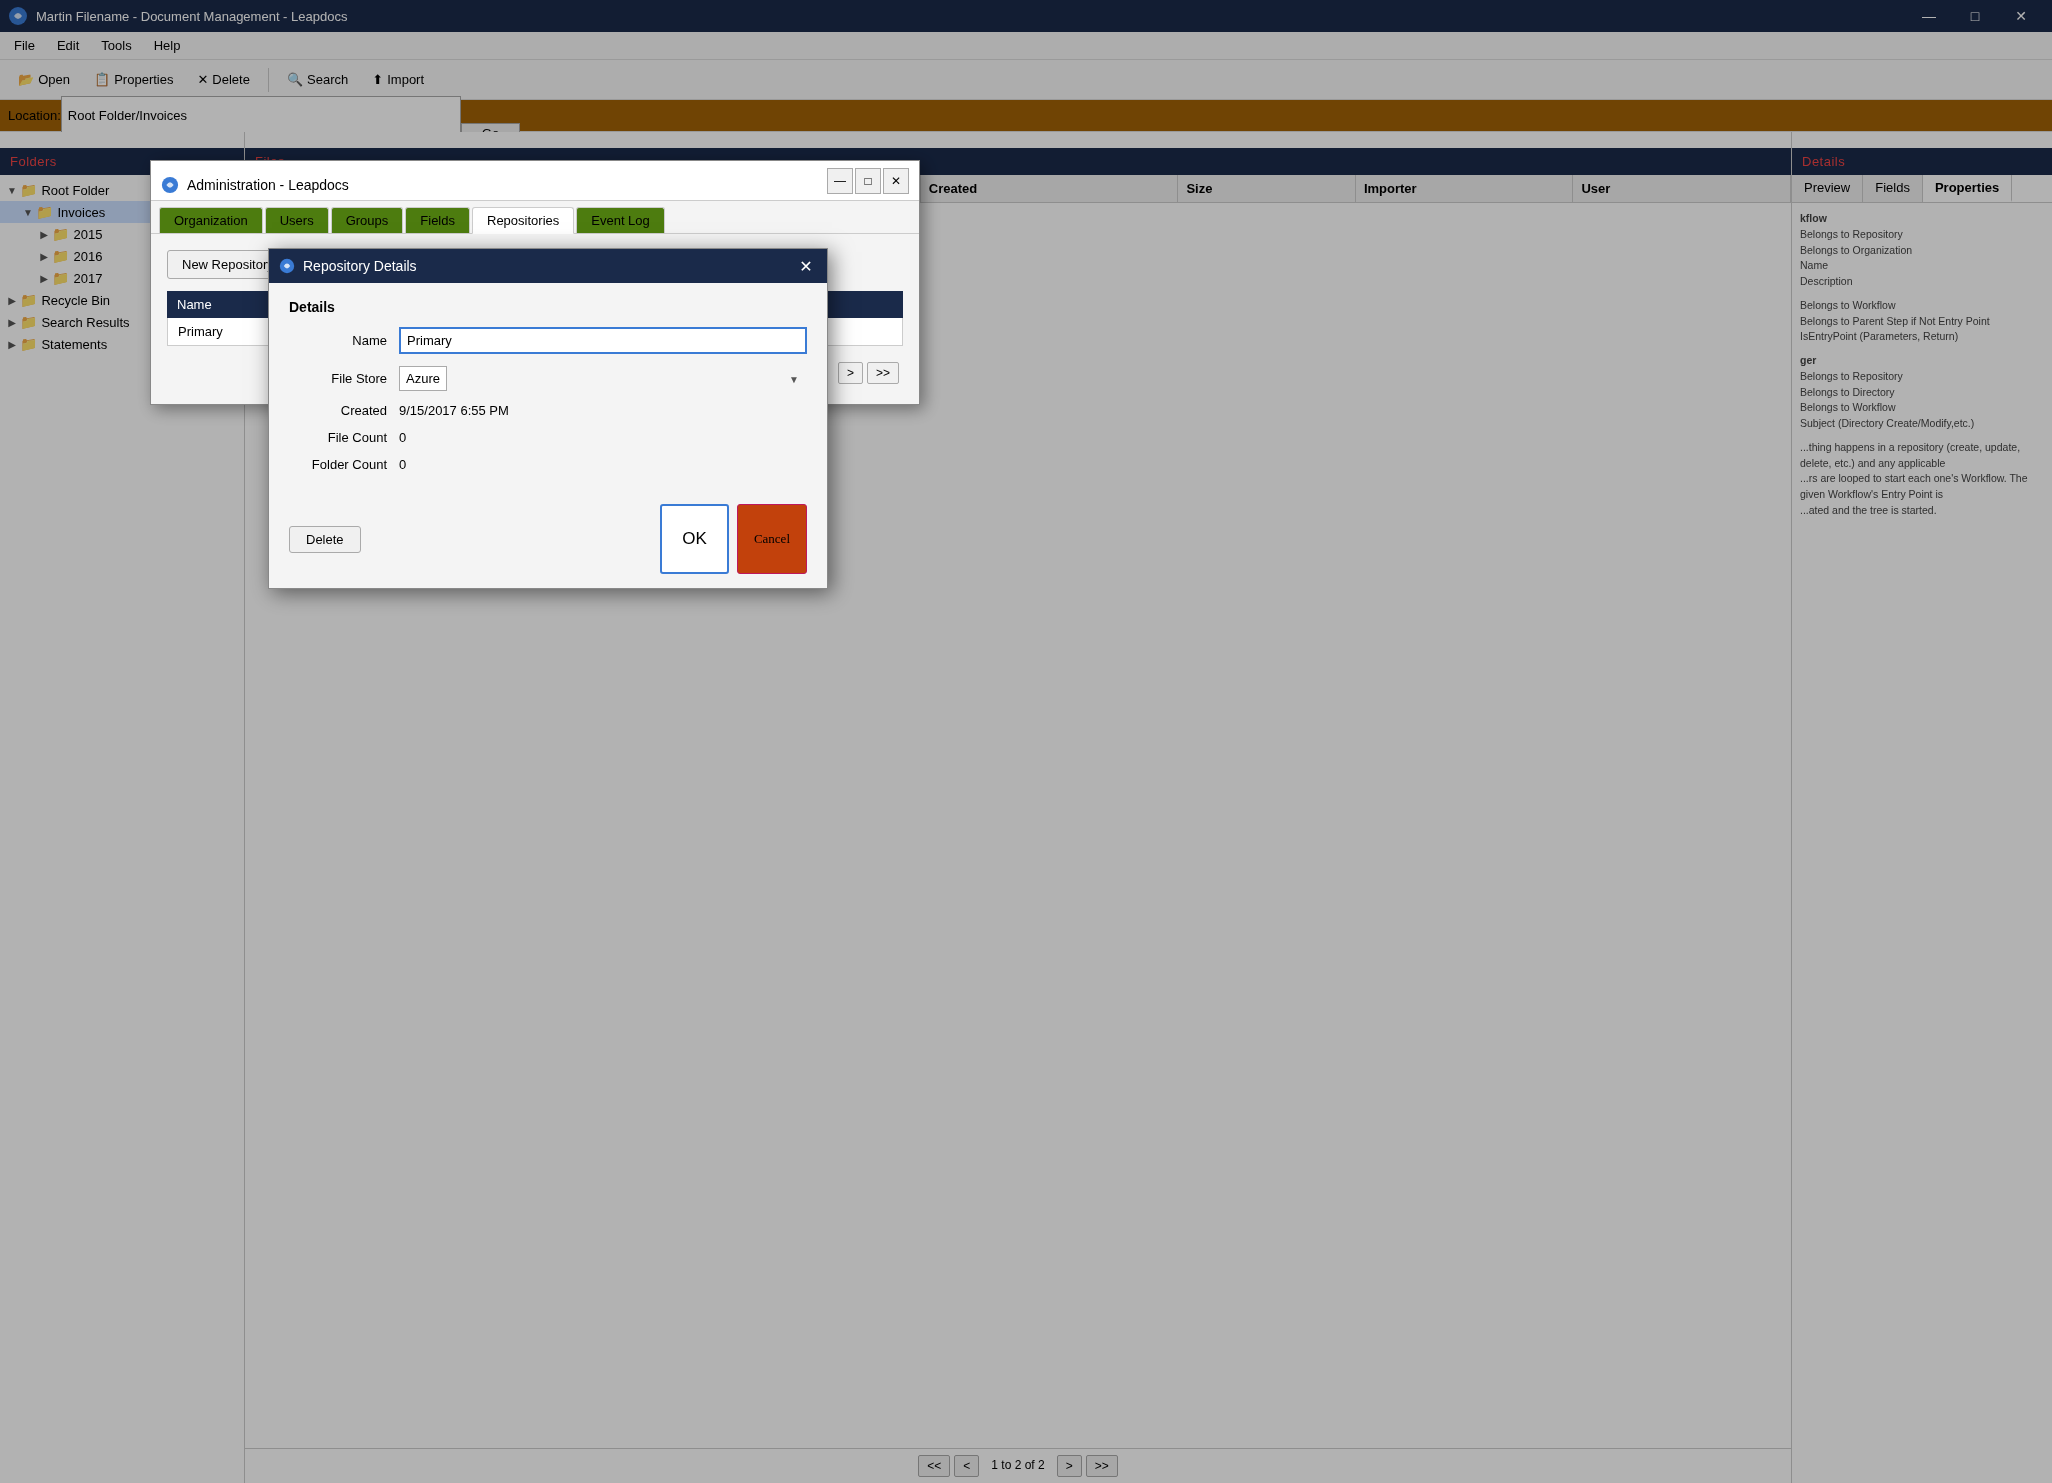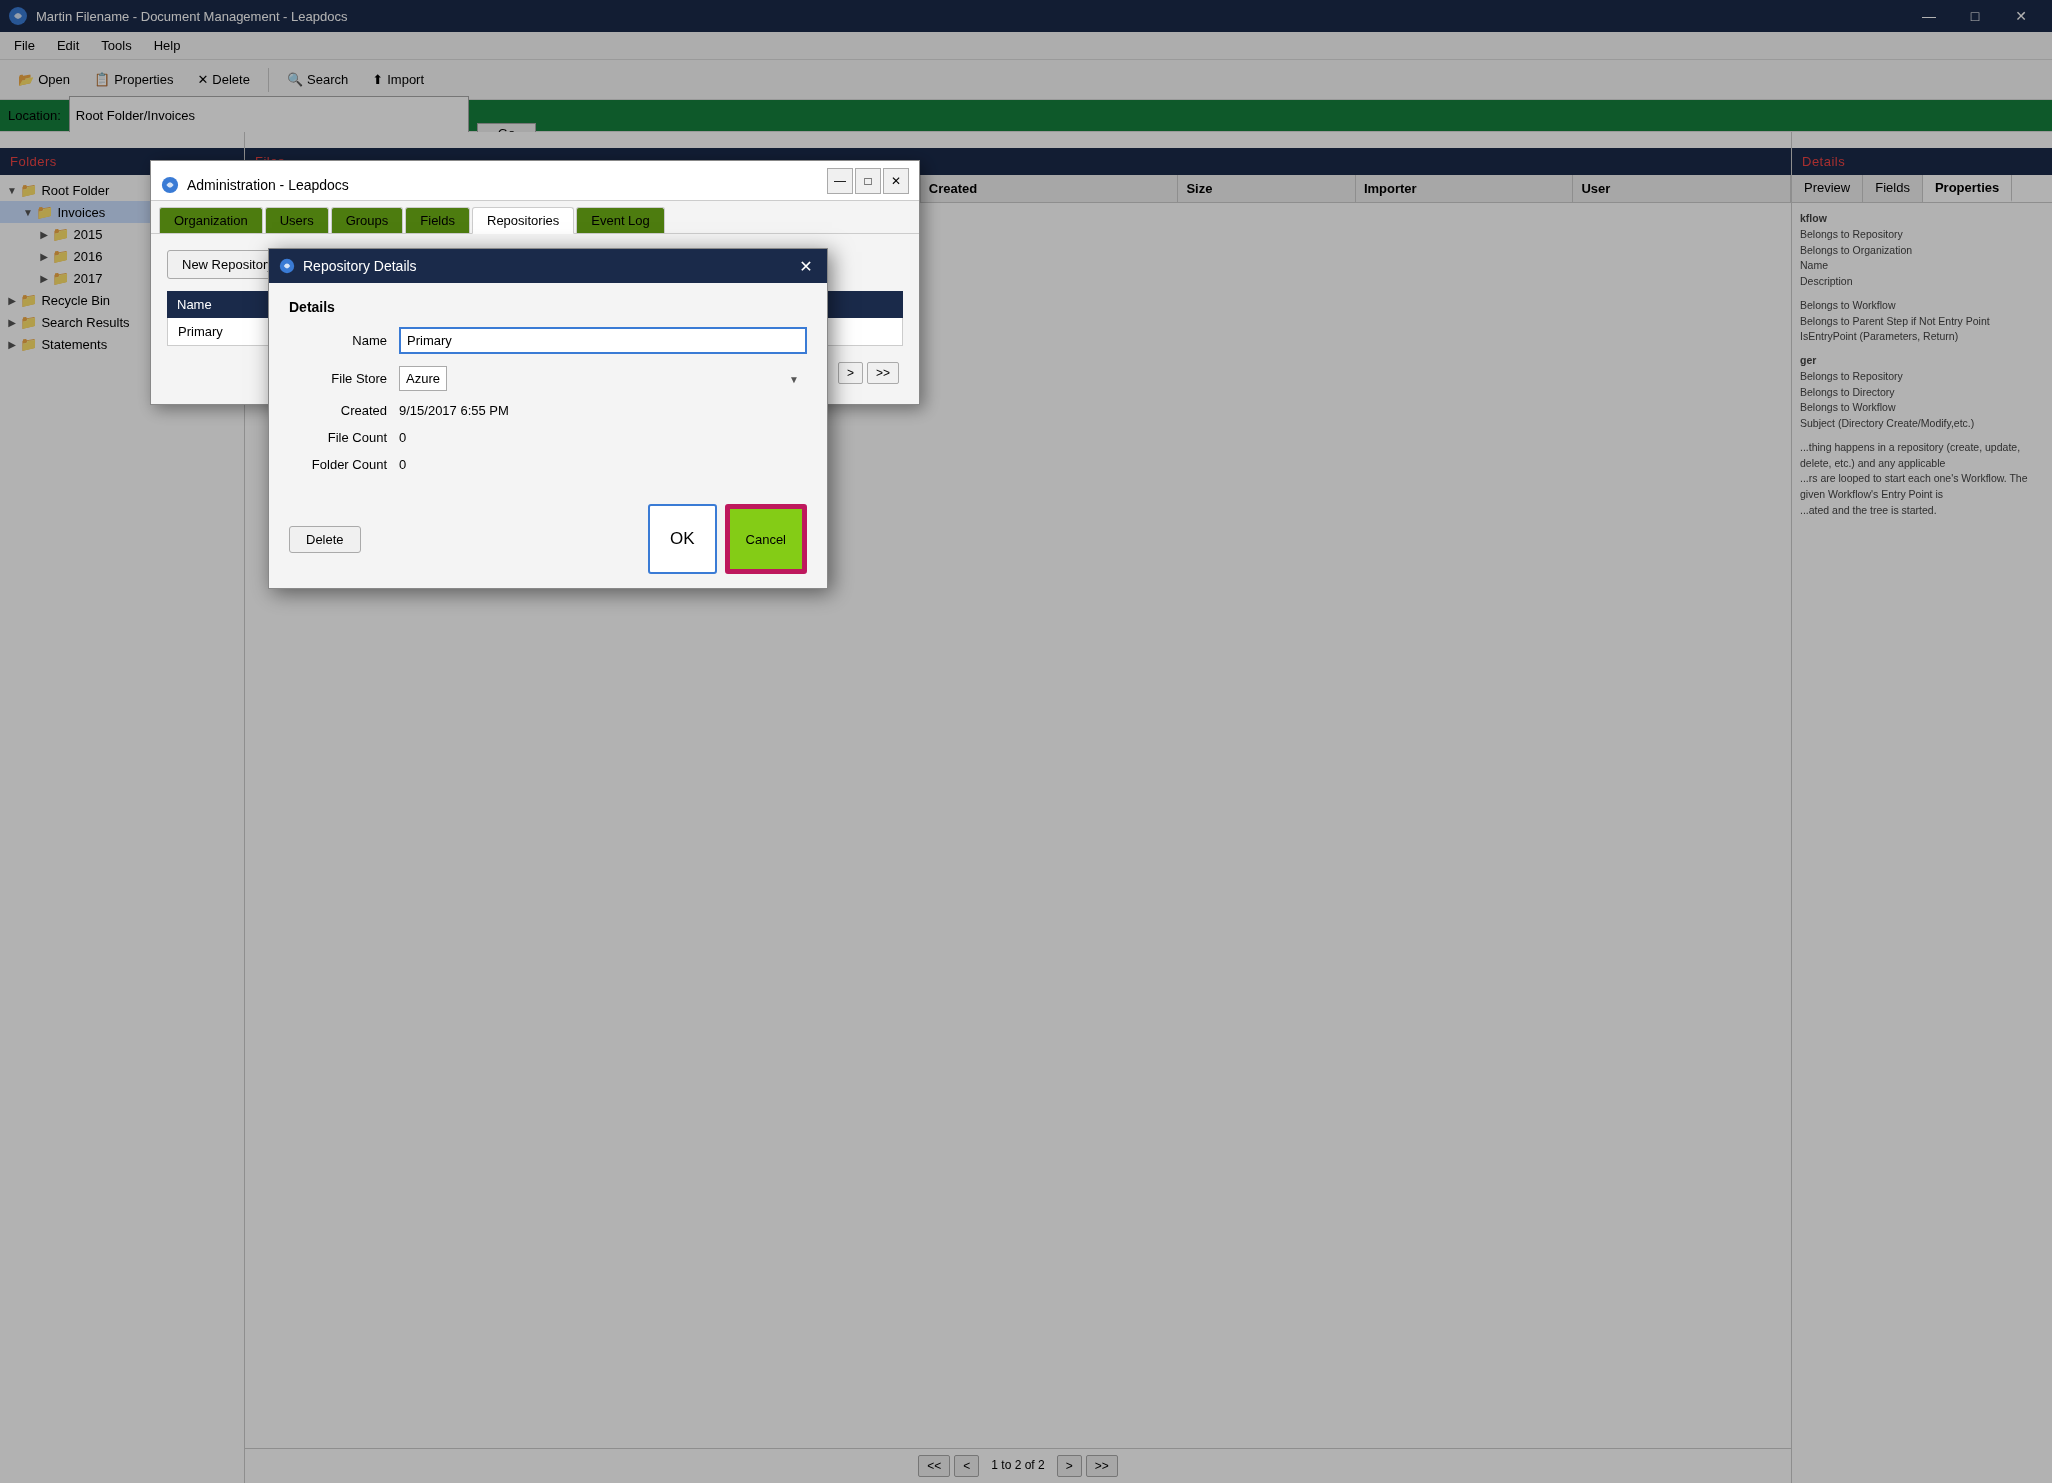--- a/index.html
+++ b/index.html
@@ -55,27 +55,26 @@
     .toolbar-btn {
       display: flex; align-items: center; gap: 4px;
       padding: 4px 10px;
       background: transparent; border: none;
       cursor: pointer; font-size: 13px; border-radius: 3px;
     }
     .toolbar-sep { width: 1px; background: #ccc; height: 24px; margin: 0 4px; }
 
     
     .location-bar {
-      background: #15803d;
+      background: #a16207;
       border-bottom: 1px solid #ddd;
       display: flex;
       align-items: center;
       padding: 4px 8px;
       height: 32px;
-      gap: 8px;
     }
     .location-label { font-size: 13px; font-weight: 500; }
     .location-input {
       flex: 1; padding: 2px 6px; border: 1px solid #aaa;
       font-size: 13px; height: 40px; max-width: 400px;
     }
     .location-go-btn {
       padding: 2px 20px; font-size: 13px;
       border: 1px solid #aaa; background: #f0f0f0; cursor: pointer; margin-top: 36px;
     }
@@ -289,22 +288,23 @@
       border-radius: 3px;
     }
     .ok-cancel-btns { display: flex; gap: 8px; }
     .ok-btn {
       padding: 23px 20px; font-size: 17px;
       border: 2px solid #3a7bd5; background: white; cursor: pointer;
       border-radius: 3px;
     }
     .cancel-btn {
       padding: 5px 16px; font-size: 13px;
-      border: 5px solid #be185d; background: #84cc16; cursor: pointer;
+      border: 1px solid #be185d; background: #c2410c; cursor: pointer;
       border-radius: 3px;
+      font-family: Liberation Serif, serif;
     }
 
     
     .details-text-block { font-size: 10.5px; line-height: 1.5; color: #444; margin-bottom: 8px; }
     .details-text-bold { font-weight: 700; }
   </style>
 </head>
 <body>
 
 <div class="title-bar">

